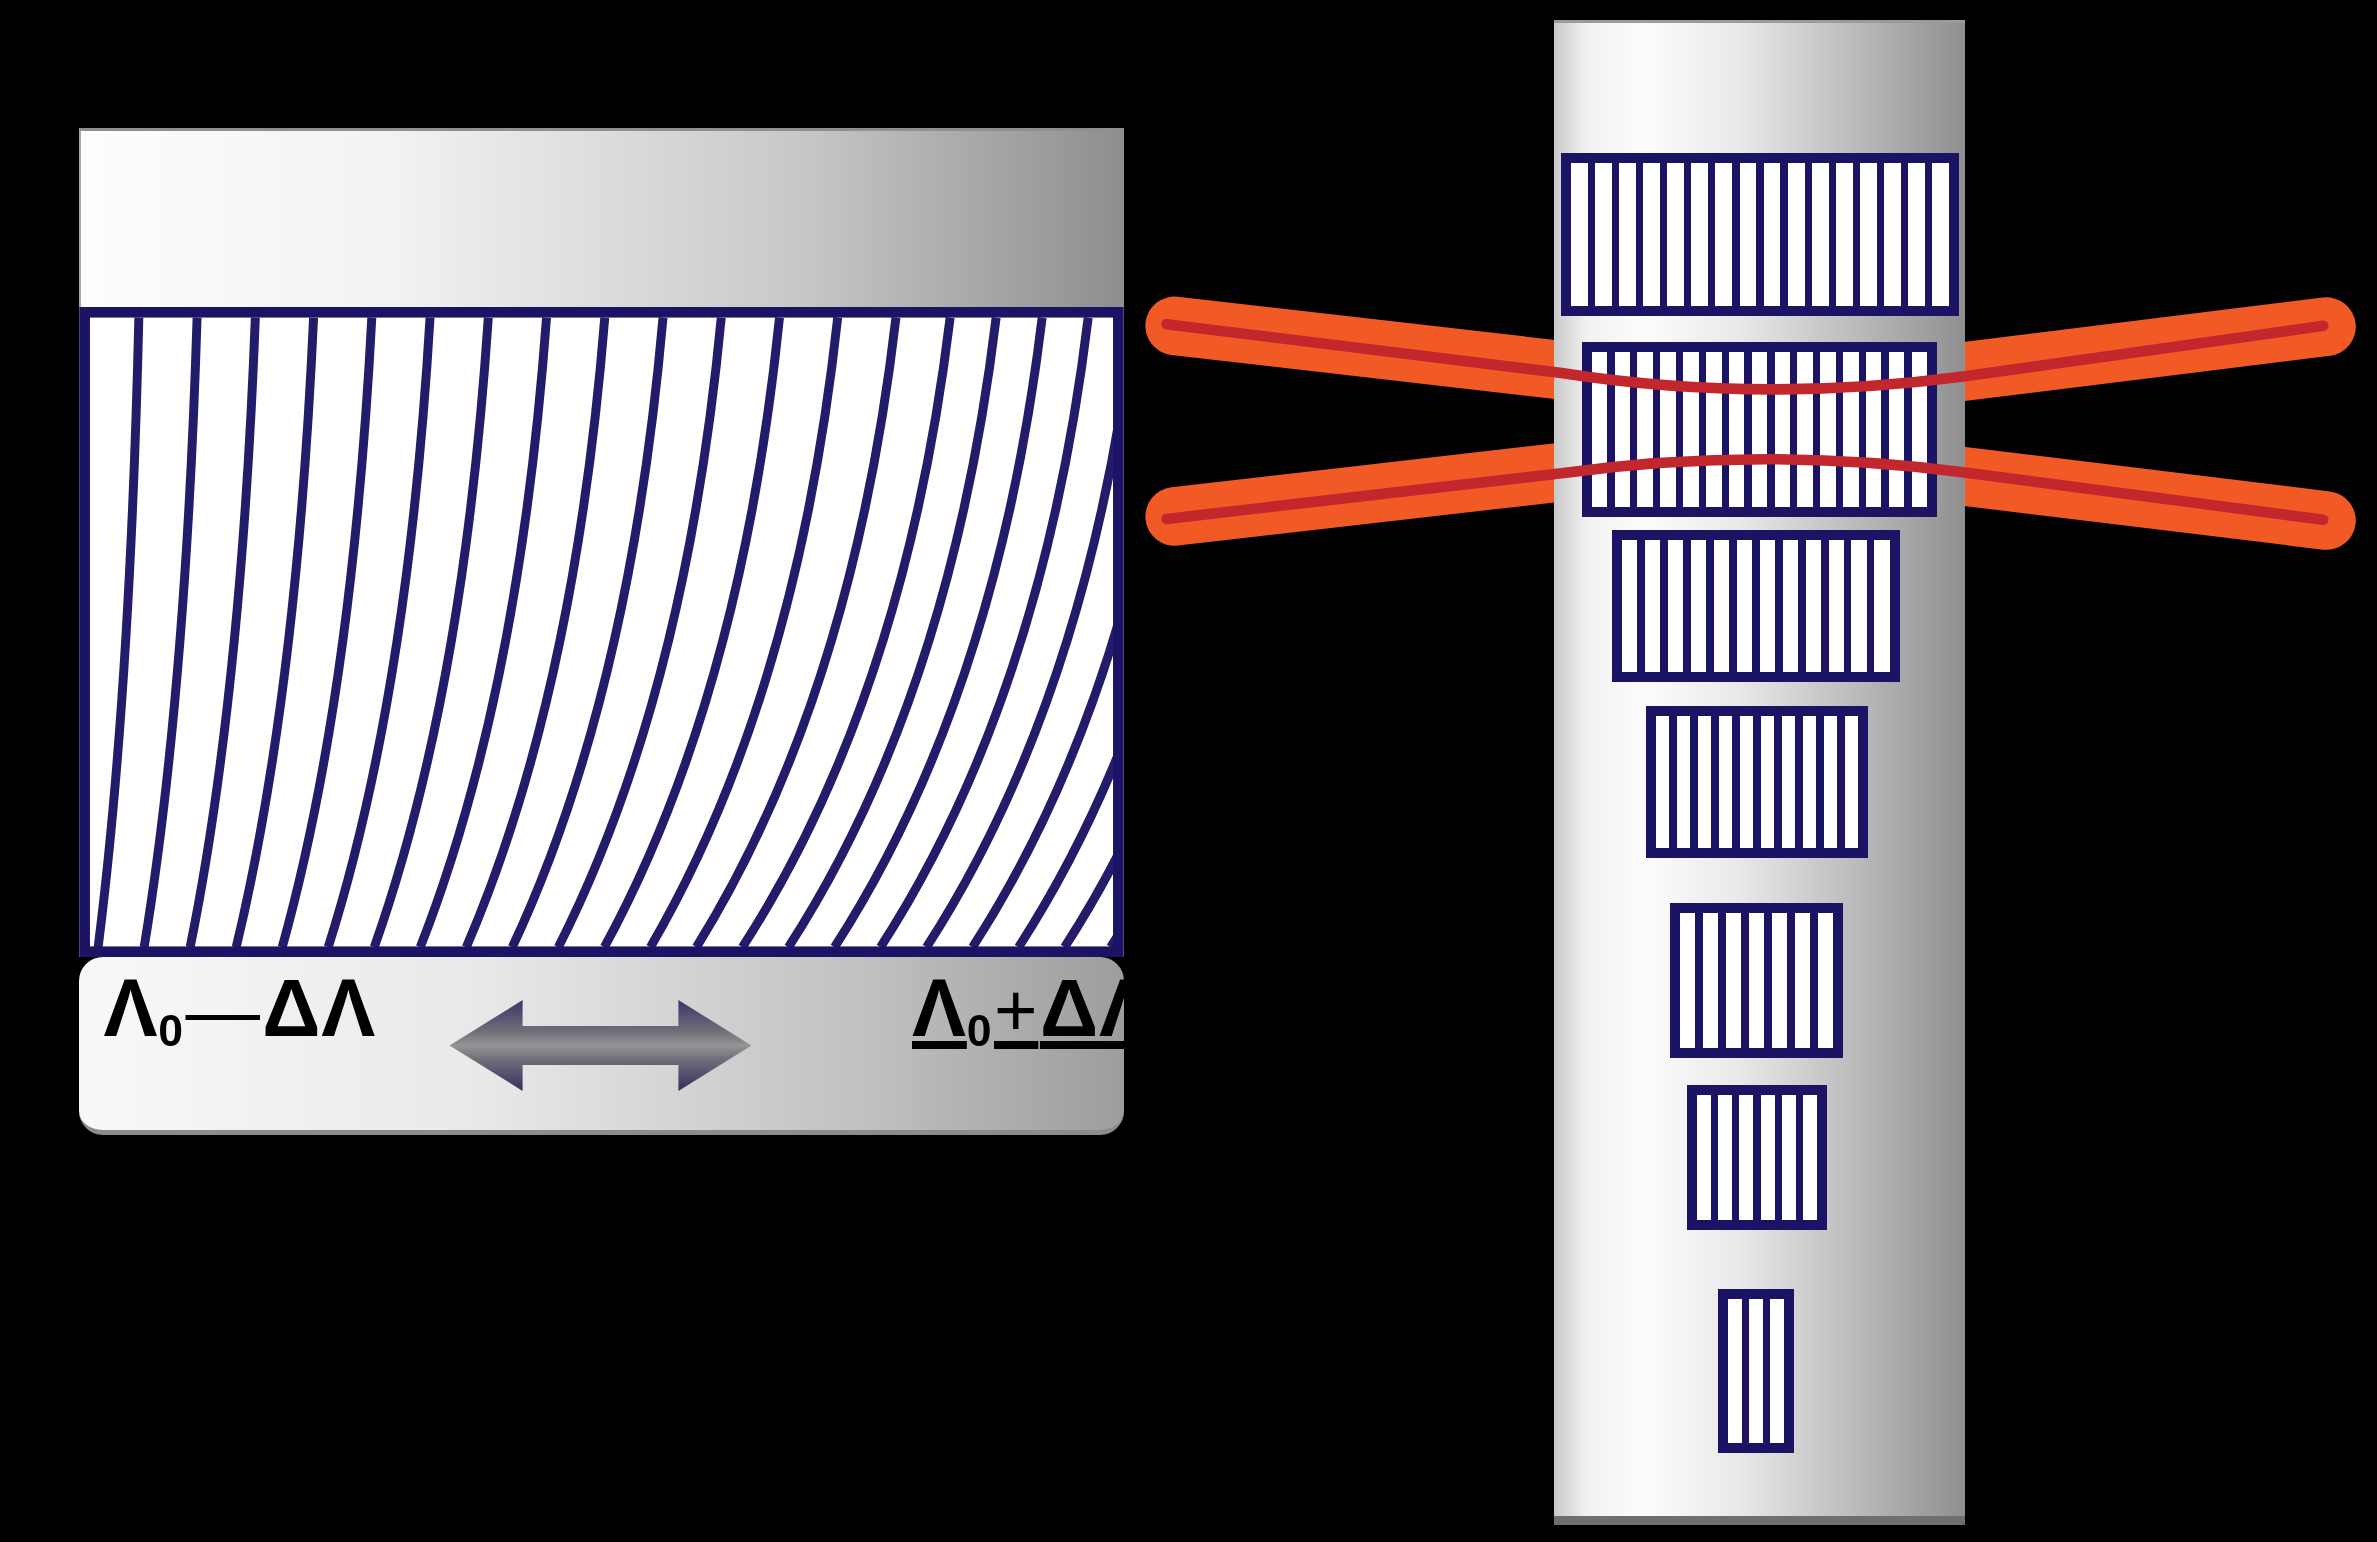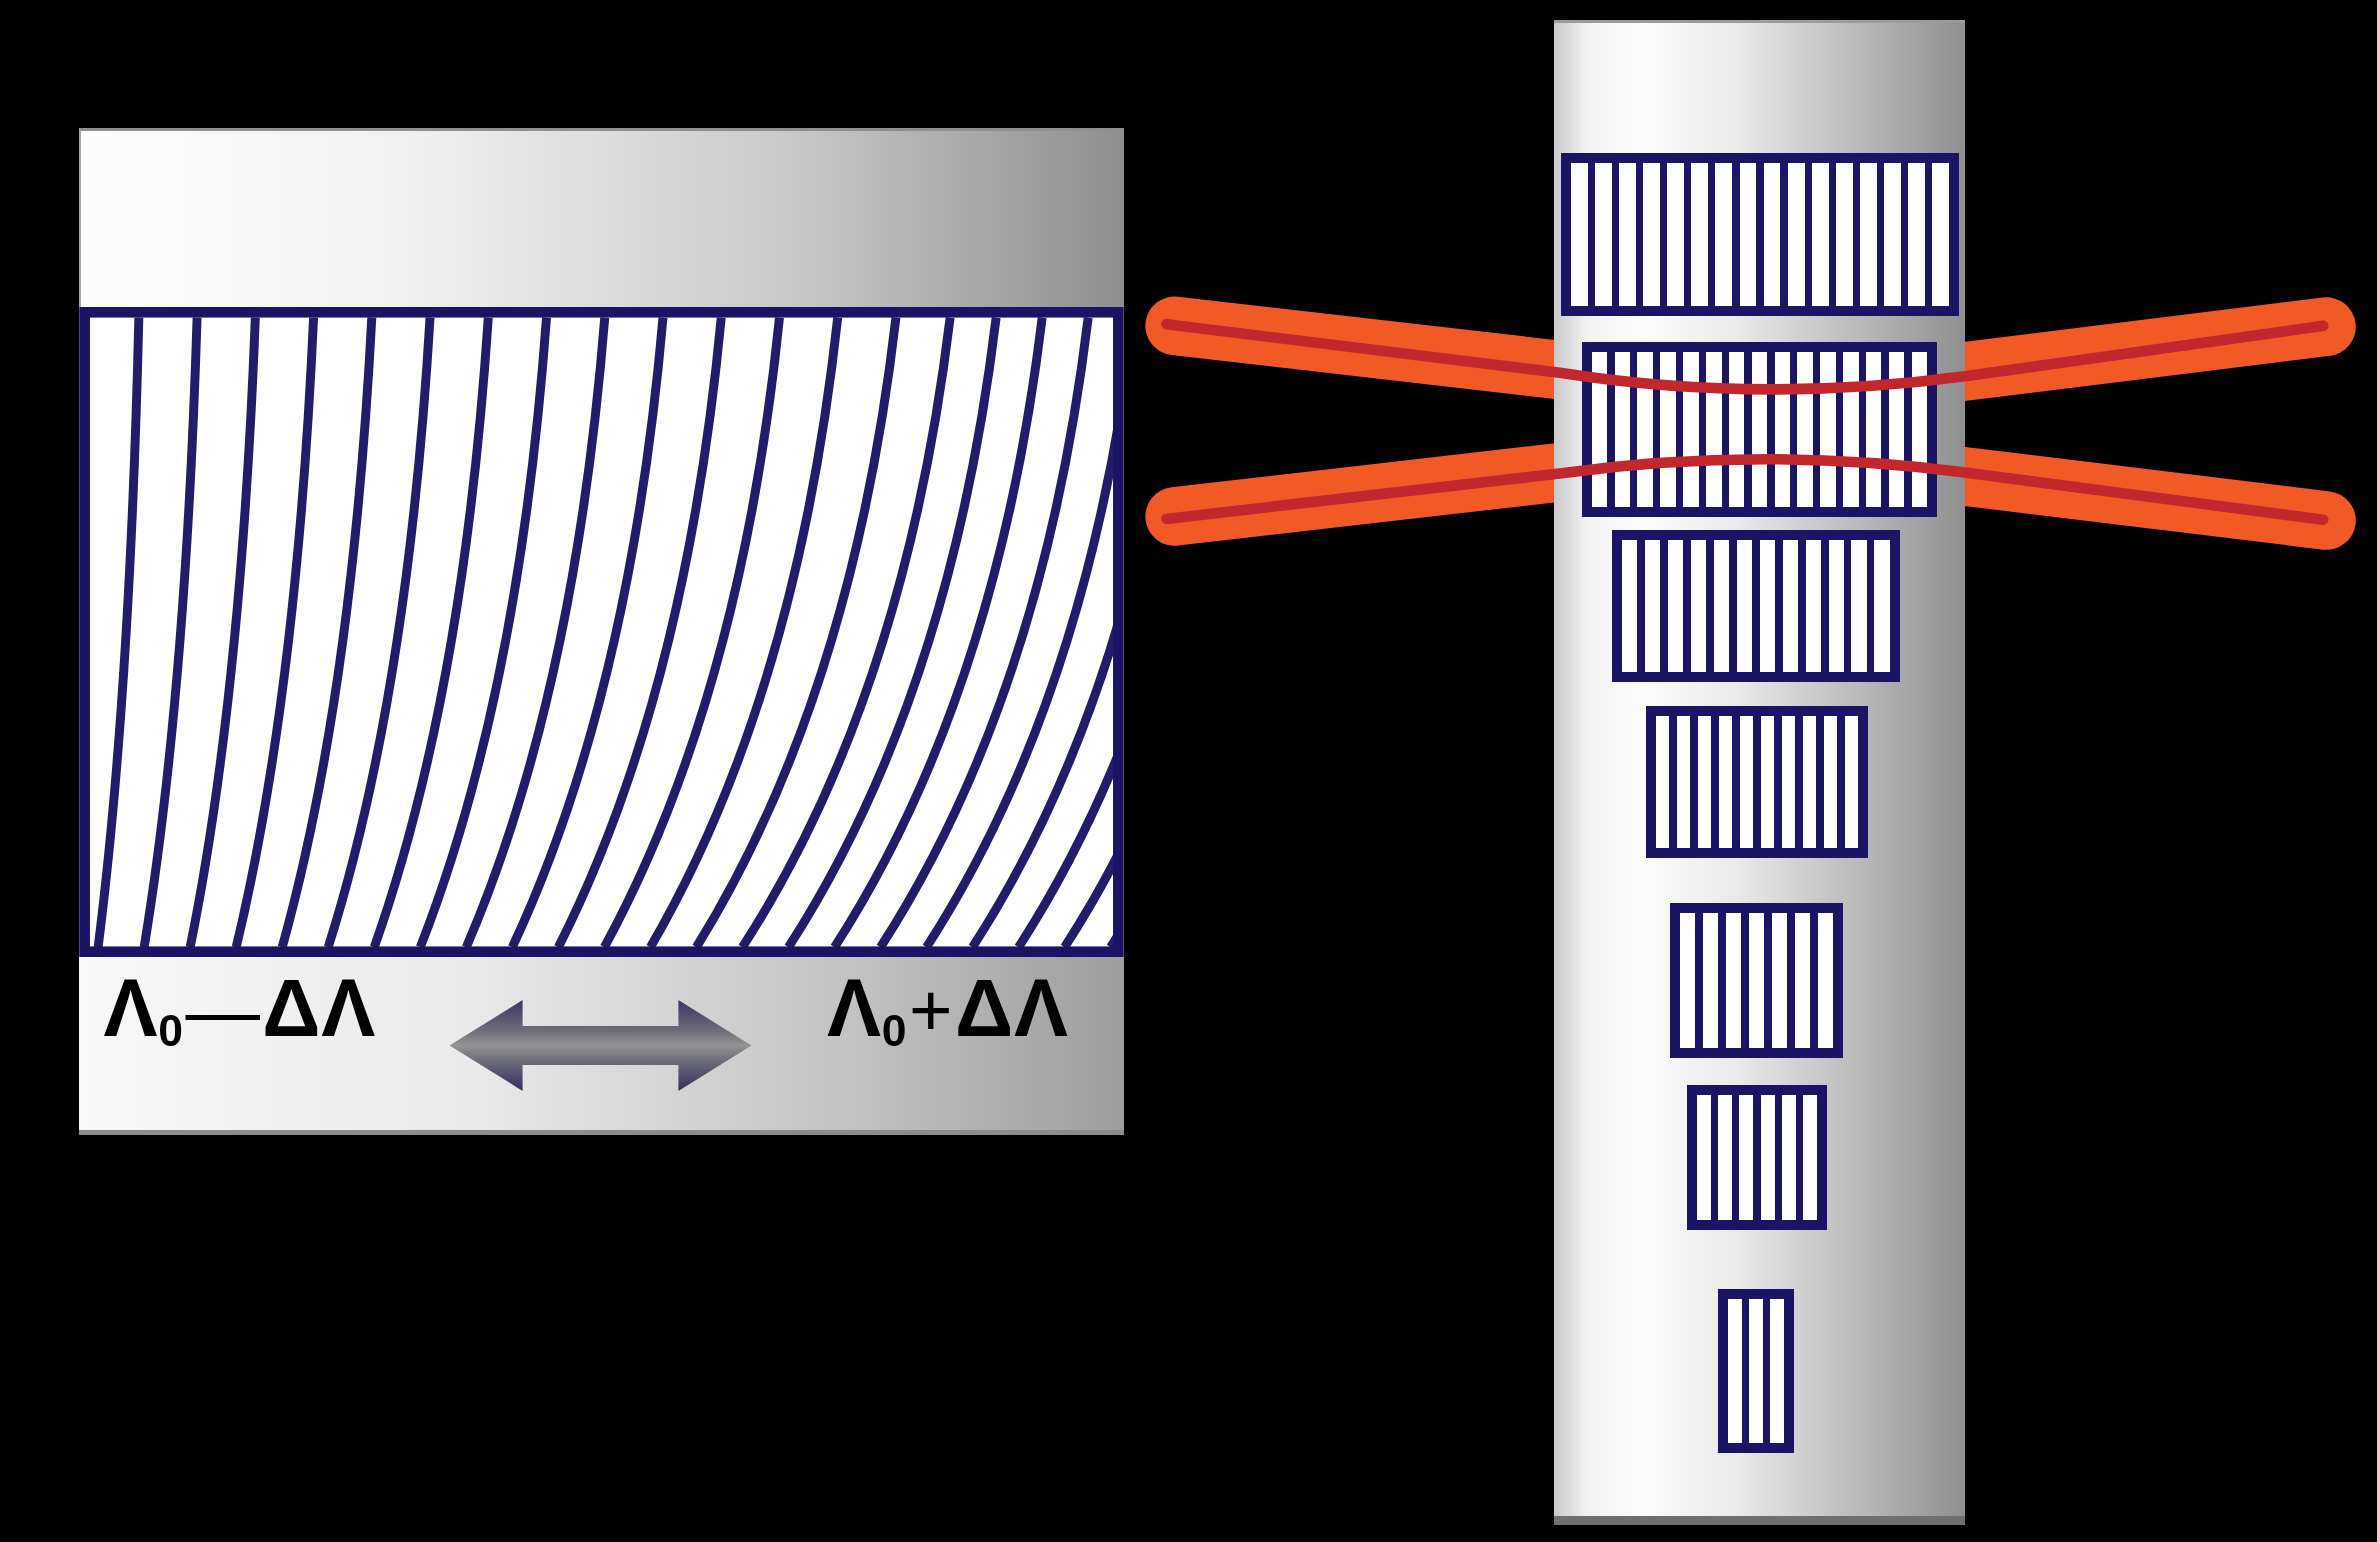--- a/index.html
+++ b/index.html
@@ -41,20 +41,21 @@
     height: 650px;
   }
   #left-bottom-band {
     position: absolute;
     left: 0; top: 829px;
     width: 1045px;
     height: 178px;
     background: linear-gradient(to right, #f8f8f8 0%, #e9e9e9 38%, #c2c2c2 74%, #9d9d9d 100%);
     border-bottom: 5.7px solid #8c8c8c;
     box-sizing: border-box;
+    border-radius: 24px;
   }
   .band-label {
     position: absolute;
     top: 6.5px;
     color: #000000;
     font-weight: bold;
     font-size: 81px;
     line-height: 1.1;
     white-space: nowrap;
     letter-spacing: 0.8px;
@@ -63,21 +64,21 @@
     font-size: 0.55em;
     vertical-align: -0.22em;
     font-weight: bold;
   }
   .band-label .op {
     font-weight: normal;
     font-size: 0.92em;
     padding: 0 1.6px;
   }
   #label-left  { left: 24.4px; }
-  #label-right { left: 748px; }
+  #label-right { left: 833px; text-decoration: underline; }
   #strain-arrow-svg {
     position: absolute;
     left: 365px;
     top: 39px;
     width: 313px;
     height: 99px;
   }
   
   #fiber {
     position: absolute;

